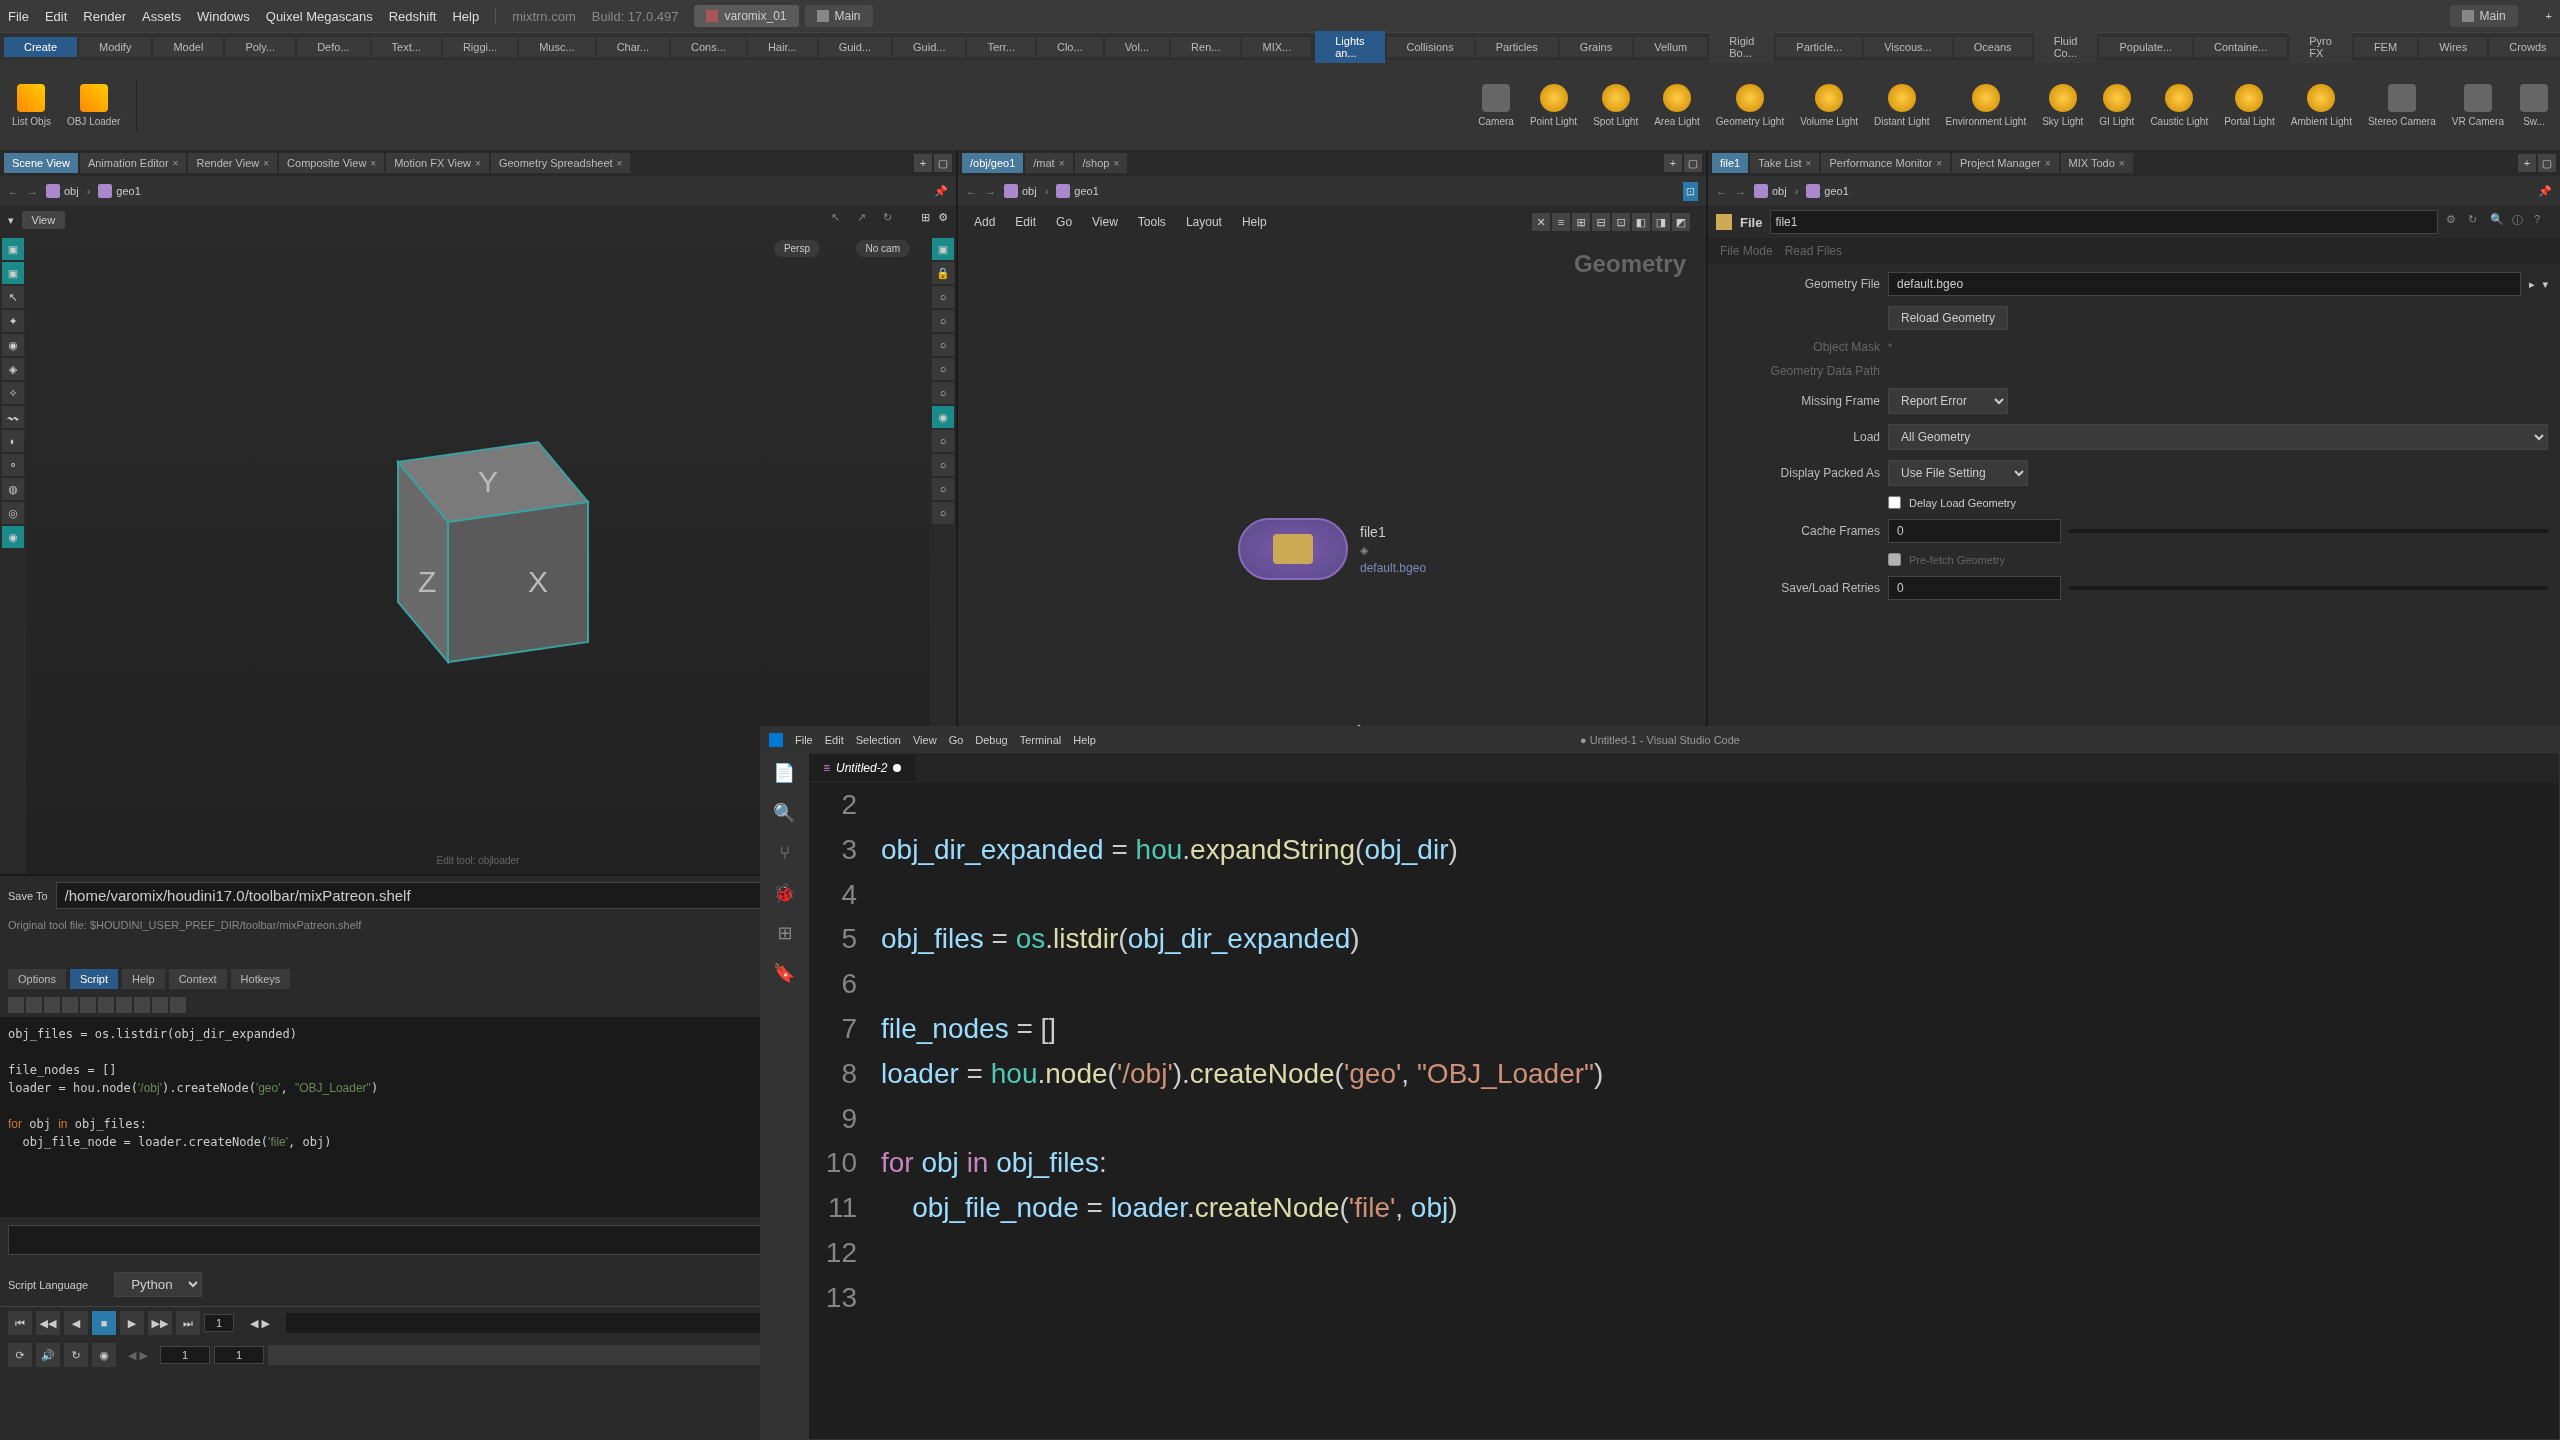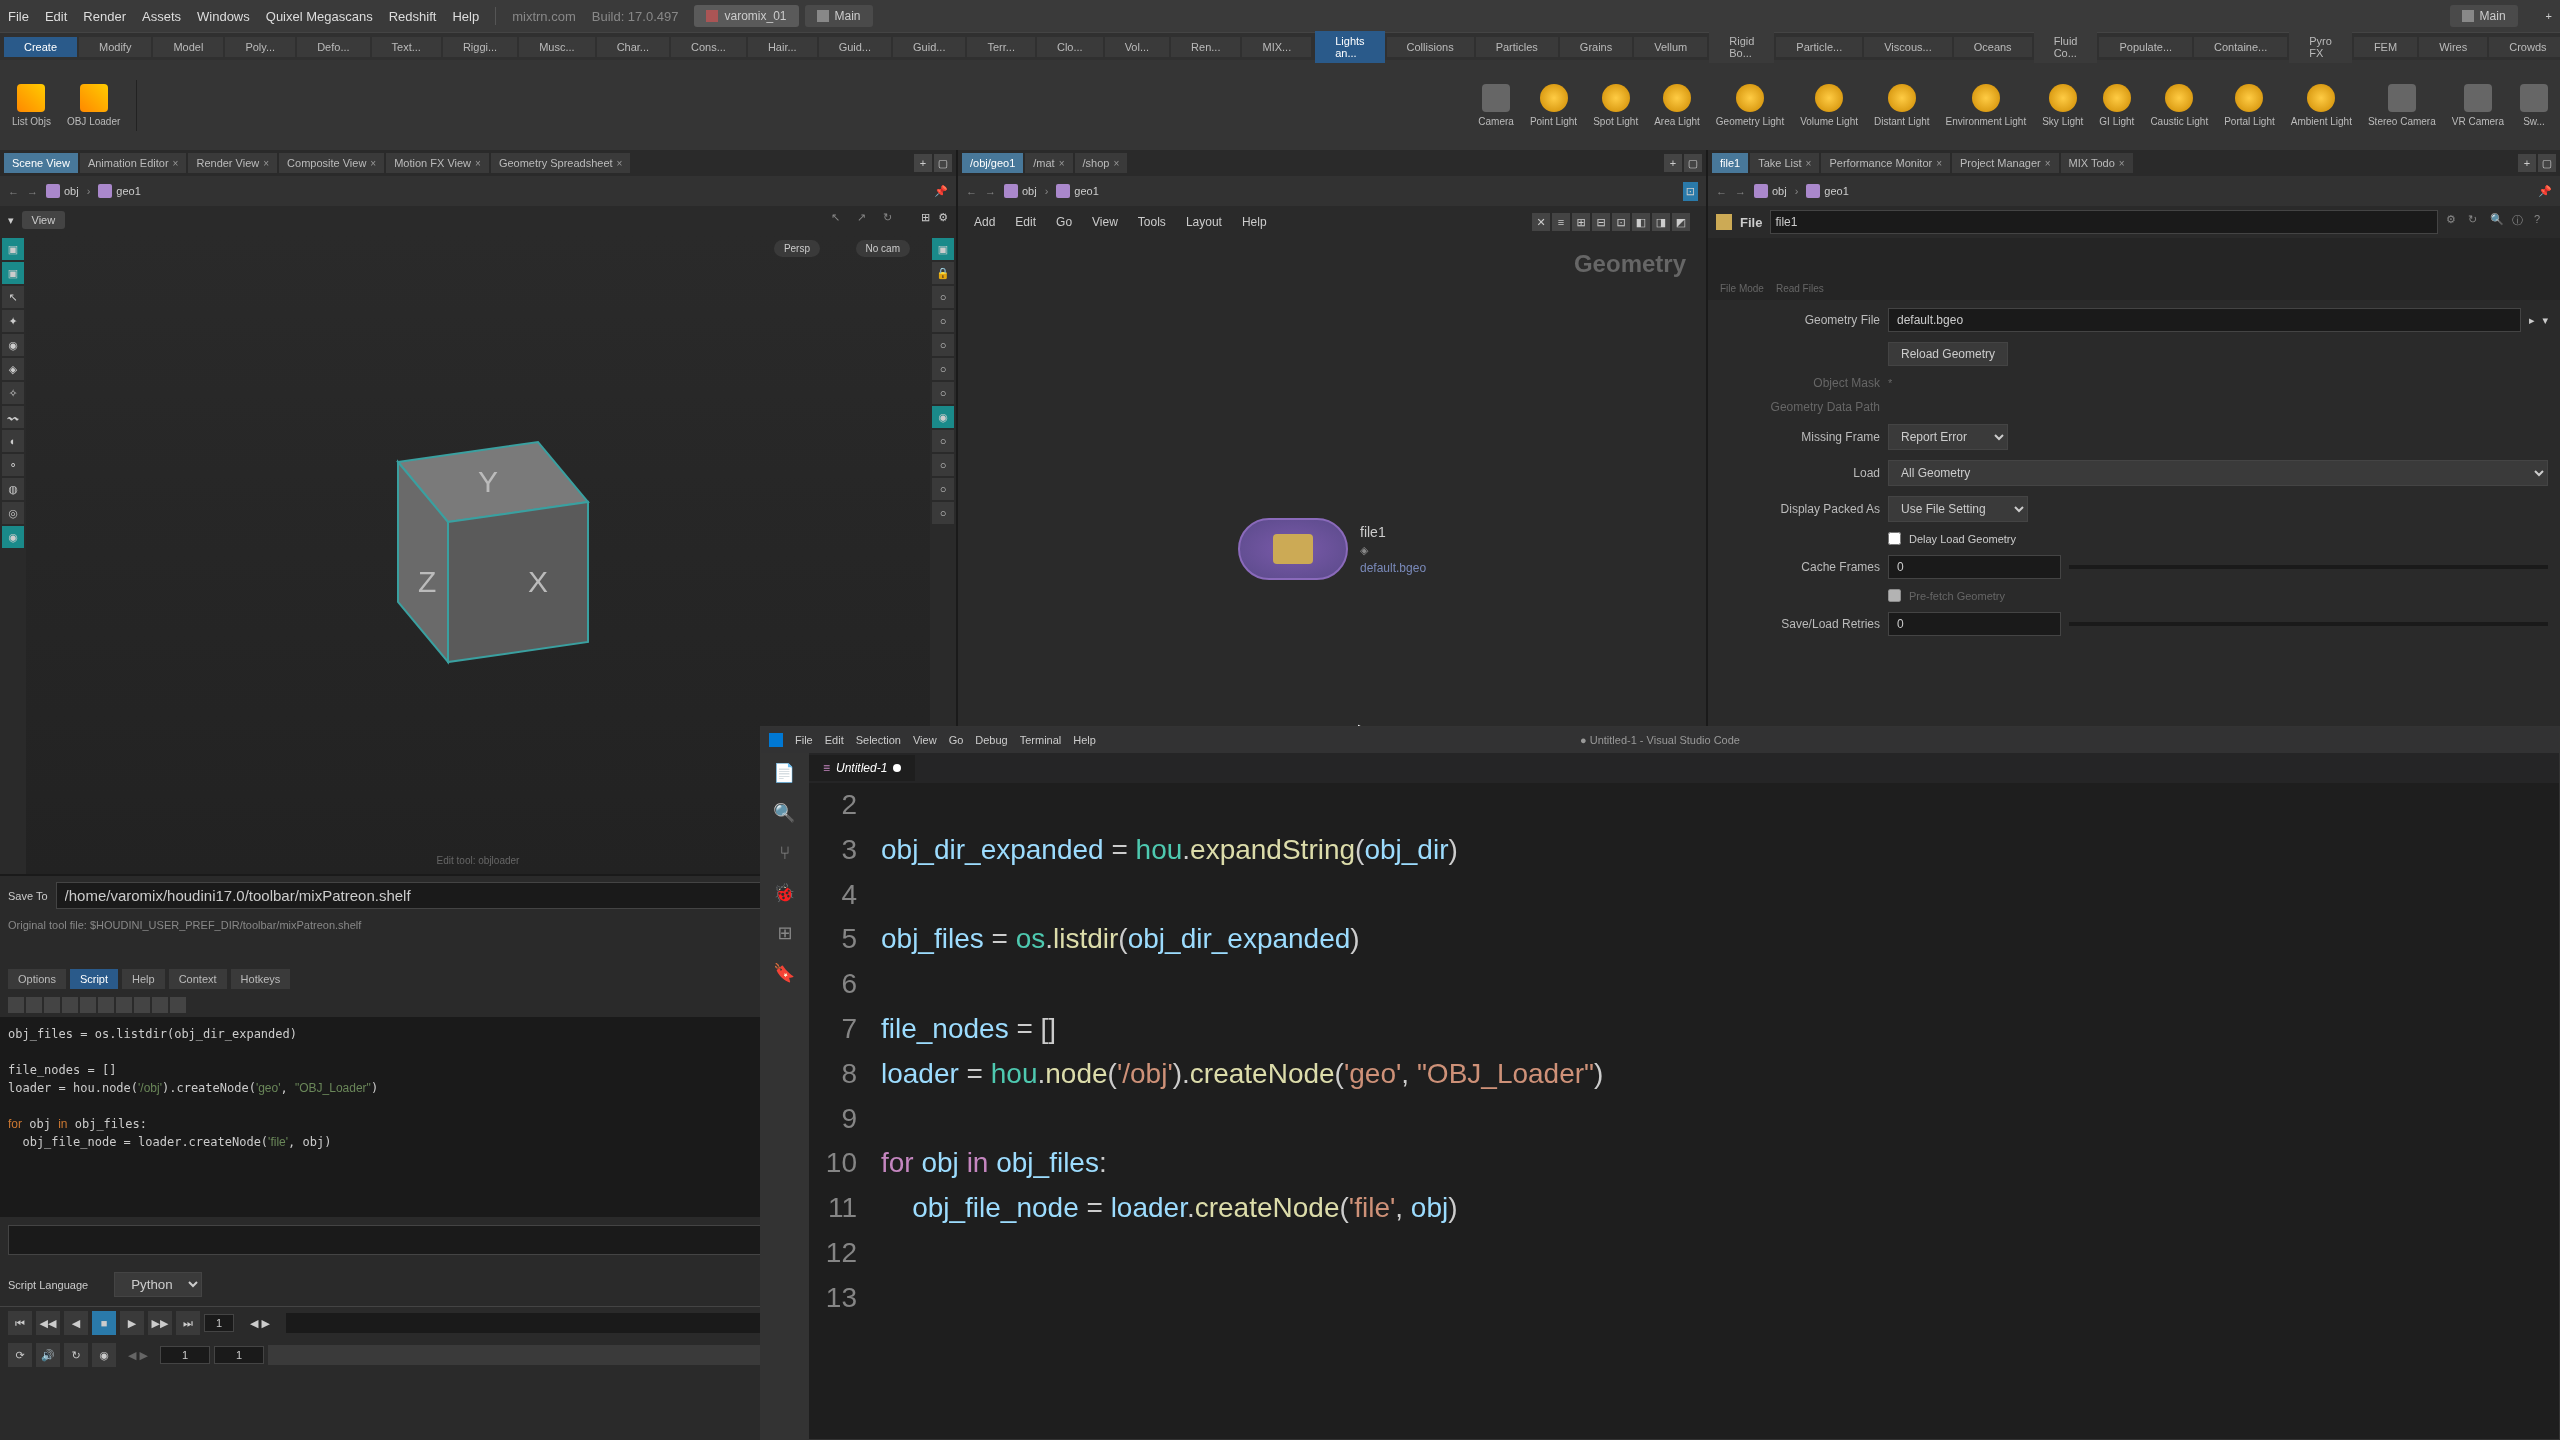--- a/index.html
+++ b/index.html
@@ -103,21 +103,21 @@
 .cursor-ind { position: absolute; top: 480px; left: 400px; color: #fff; font-size: 16px; }
 
 
 .parm-header { background: #2a2a2a; height: 32px; display: flex; align-items: center; padding: 0 8px; gap: 8px; }
 .parm-ico { width: 16px; height: 16px; background: #ccaa55; }
 .parm-title { font-weight: bold; color: #ccc; font-size: 13px; }
 .parm-name-input { background: #1a1a1a; border: 1px solid #444; color: #ccc; padding: 4px; flex: 1; font-size: 12px; }
 .parm-tools { display: flex; gap: 4px; }
 .parm-tool { width: 18px; height: 18px; color: #888; }
 .parm-tabs { display: flex; gap: 12px; padding: 6px 12px; background: #252525; }
-.parm-tab { color: #666; font-size: 10px; margin-top: 39px; }
+.parm-tab { color: #666; font-size: 12px; }
 .parm-body { padding: 8px 12px; display: flex; flex-direction: column; gap: 10px; }
 .parm-row { display: flex; align-items: center; gap: 8px; }
 .parm-label { width: 160px; text-align: right; color: #bbb; font-size: 12px; }
 .parm-label.dim { color: #666; }
 .parm-input { background: #1a1a1a; border: 1px solid #444; color: #ccc; padding: 4px 8px; flex: 1; font-size: 12px; }
 .parm-select { background: #3a3a3a; border: 1px solid #444; color: #ccc; padding: 4px 8px; flex: 1; font-size: 12px; }
 .parm-btn { background: #3a3a3a; border: 1px solid #444; color: #ccc; padding: 4px 12px; font-size: 12px; }
 .parm-slider { flex: 1; height: 4px; background: #1a1a1a; }
 
 
@@ -660,21 +660,21 @@
       <span class="vsc-act-ico">🔍</span>
       <span class="vsc-act-ico">⑂</span>
       <span class="vsc-act-ico">🐞</span>
       <span class="vsc-act-ico">⊞</span>
       <span class="vsc-act-ico">🔖</span>
     </div>
     <div class="vsc-editor-wrap">
       <div class="vsc-tabs">
         <div class="vsc-tab">
           <span style="color:#c586c0">≡</span>
-          <span>Untitled-1</span>
+          <span>Untitled-2</span>
           <span class="dot"></span>
         </div>
       </div>
       <div class="vsc-editor">
         <div class="vsc-gutter">
           <div>2</div>
             <div>3</div>
             <div>4</div>
             <div>5</div>
             <div>6</div>

